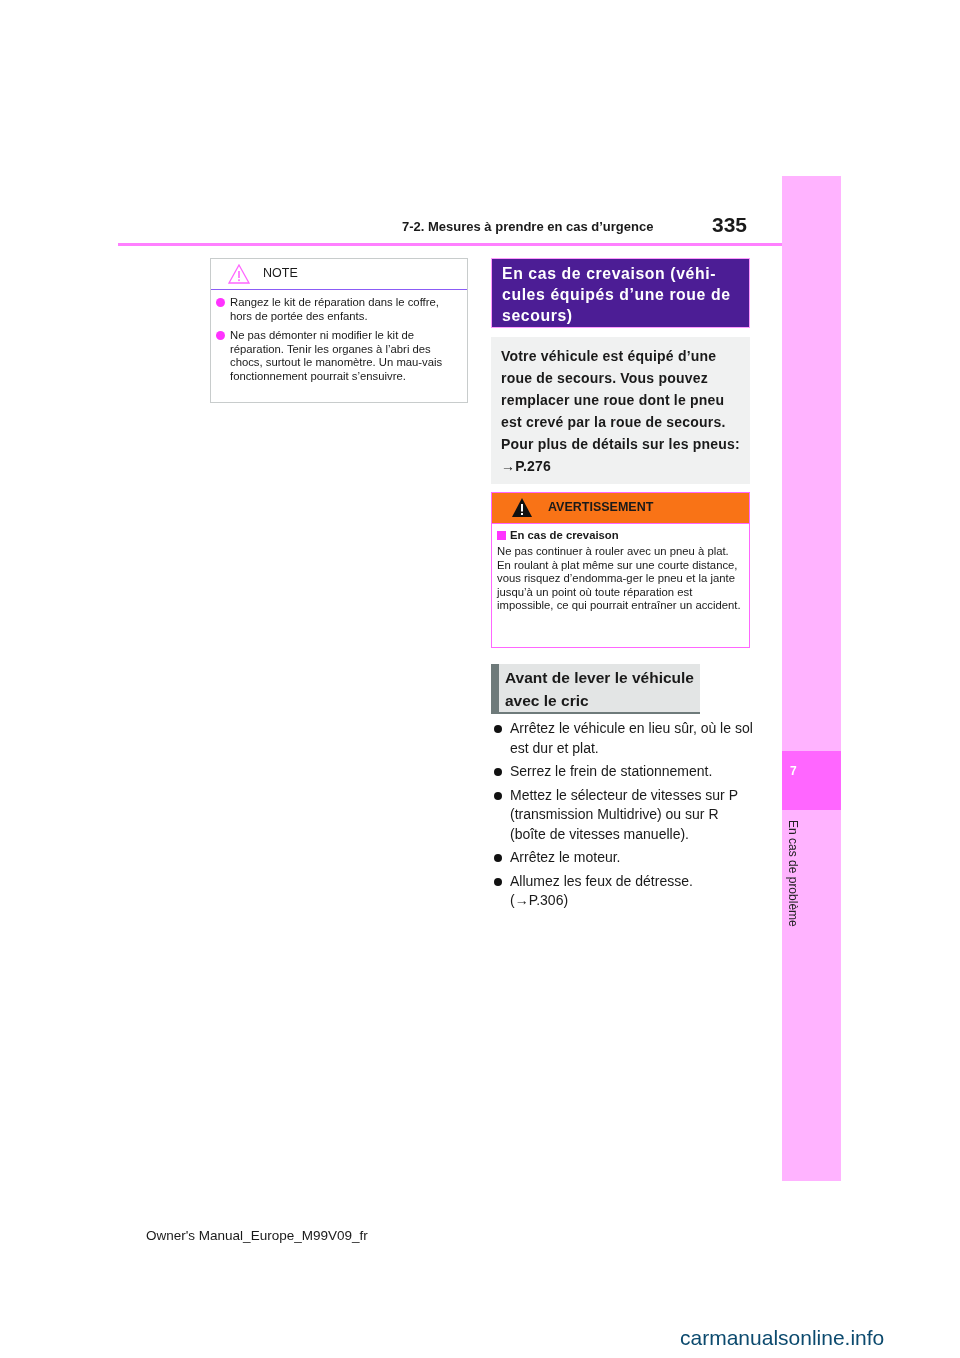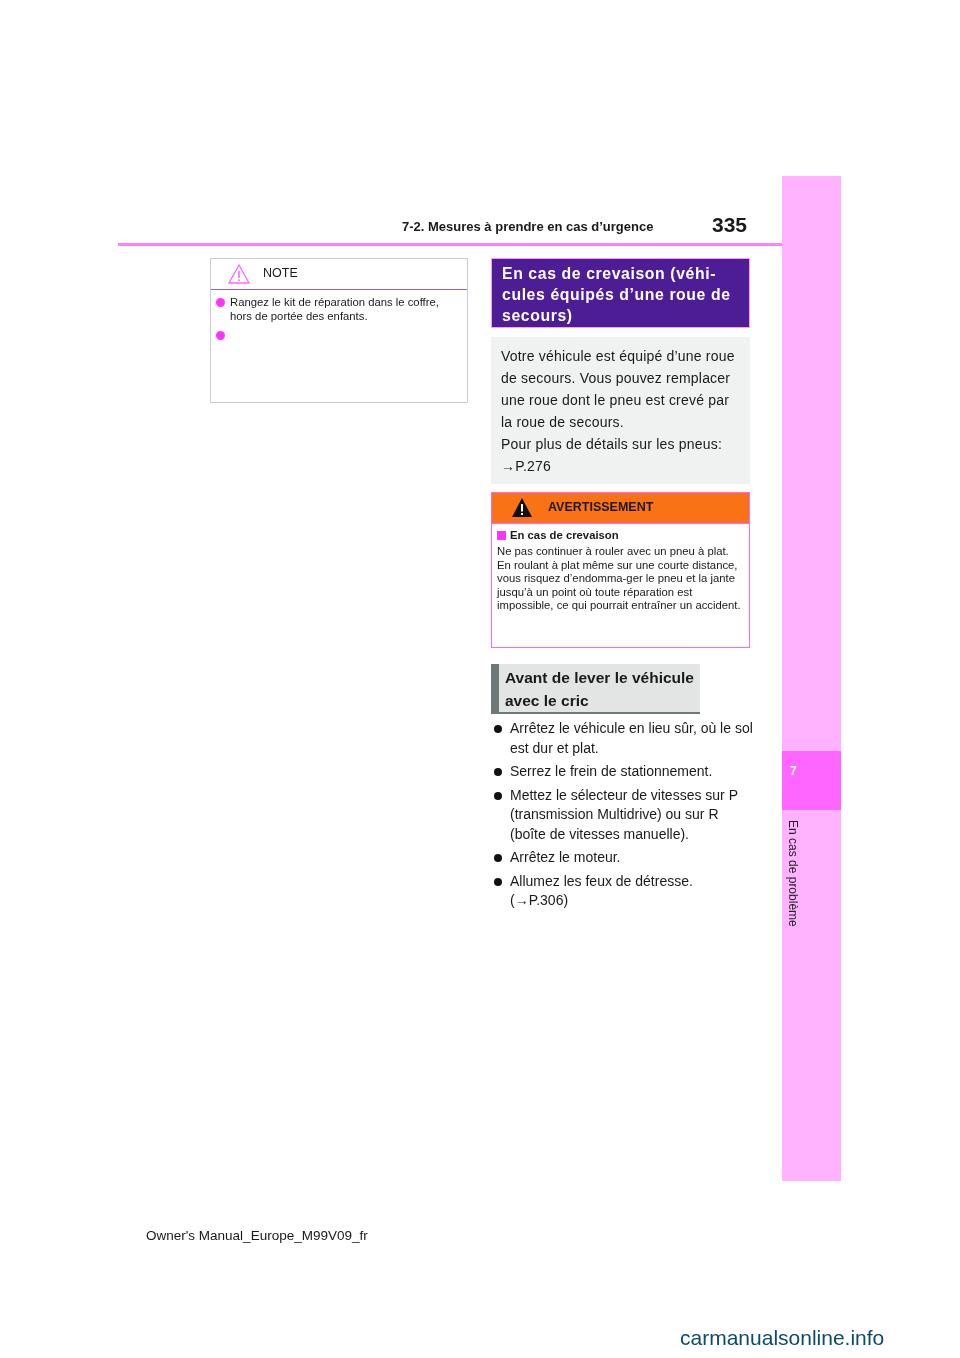--- a/index.html
+++ b/index.html
@@ -26,21 +26,21 @@
   .note-head .lbl { position:absolute; left:52px; top:7px; font-size:12.5px; }
   .note-item { position:relative; padding-left:19px; padding-right:6px; font-size:11.3px; line-height:13.5px; margin-top:6px; }
   .note-item .dot { position:absolute; left:5px; top:2px; width:9px; height:9px; border-radius:50%; background:#ff33ff; }
 
   
   .pink-title { left:491px; top:258px; width:259px; height:70px; background:#4c1d95; box-sizing:border-box; border:1px solid #ff99ff; padding:4px 10px; }
   .pink-title span { color:#fff; font-weight:bold; font-size:15.8px; line-height:21px; letter-spacing:0.6px; }
 
   
   .gray-box { left:491px; top:337px; width:259px; height:147px; background:#f0f1f1; padding:8px 10px; box-sizing:border-box; }
-  .gray-box p { margin:0; font-weight:normal; font-size:14px; line-height:22px; letter-spacing:0.2px; }
+  .gray-box p { margin:0; font-weight:bold; font-size:14px; line-height:22px; letter-spacing:0.2px; }
   .gray-box p.sp { margin-top:0; }
 
   
   .warn-box { left:491px; top:492px; width:259px; height:156px; border:1px solid #ff66ff; box-sizing:border-box; }
   .warn-head { height:30px; background:#f97316; border-bottom:1px solid #ff66ff; position:relative; }
   .warn-head .tri { position:absolute; left:19px; top:4px; }
   .warn-head .lbl { position:absolute; left:56px; top:7px; font-size:12.5px; font-weight:bold; }
   .warn-sub { position:relative; padding-left:18px; margin-top:5px; font-size:11.3px; font-weight:bold; }
   .warn-sub .sq { position:absolute; left:5px; top:2px; width:9px; height:9px; background:#ff33ff; }
   .warn-body { padding:4px 5px 0 5px; font-size:11.3px; line-height:13.5px; }
@@ -82,20 +82,21 @@
         </svg>
     </span>
     <span class="lbl">NOTE</span>
   </div>
   <div class="note-item">
     <span class="dot"></span>
     <span>Rangez le kit de réparation dans le coffre, hors de portée des enfants.</span>
   </div>
   <div class="note-item">
     <span class="dot"></span>
+    <span>Ne pas démonter ni modifier le kit de réparation. Tenir les organes à l’abri des chocs, surtout le manomètre. Un mau-vais fonctionnement pourrait s’ensuivre.</span>
   </div>
 </div>
 
 <div class="abs pink-title">
   <span>En cas de crevaison (véhi-cules équipés d’une roue de secours)</span>
 </div>
 
 <div class="abs gray-box">
   <p>Votre véhicule est équipé d’une roue de secours. Vous pouvez remplacer une roue dont le pneu est crevé par la roue de secours.</p>
   <p class="sp">Pour plus de détails sur les pneus:</p>

